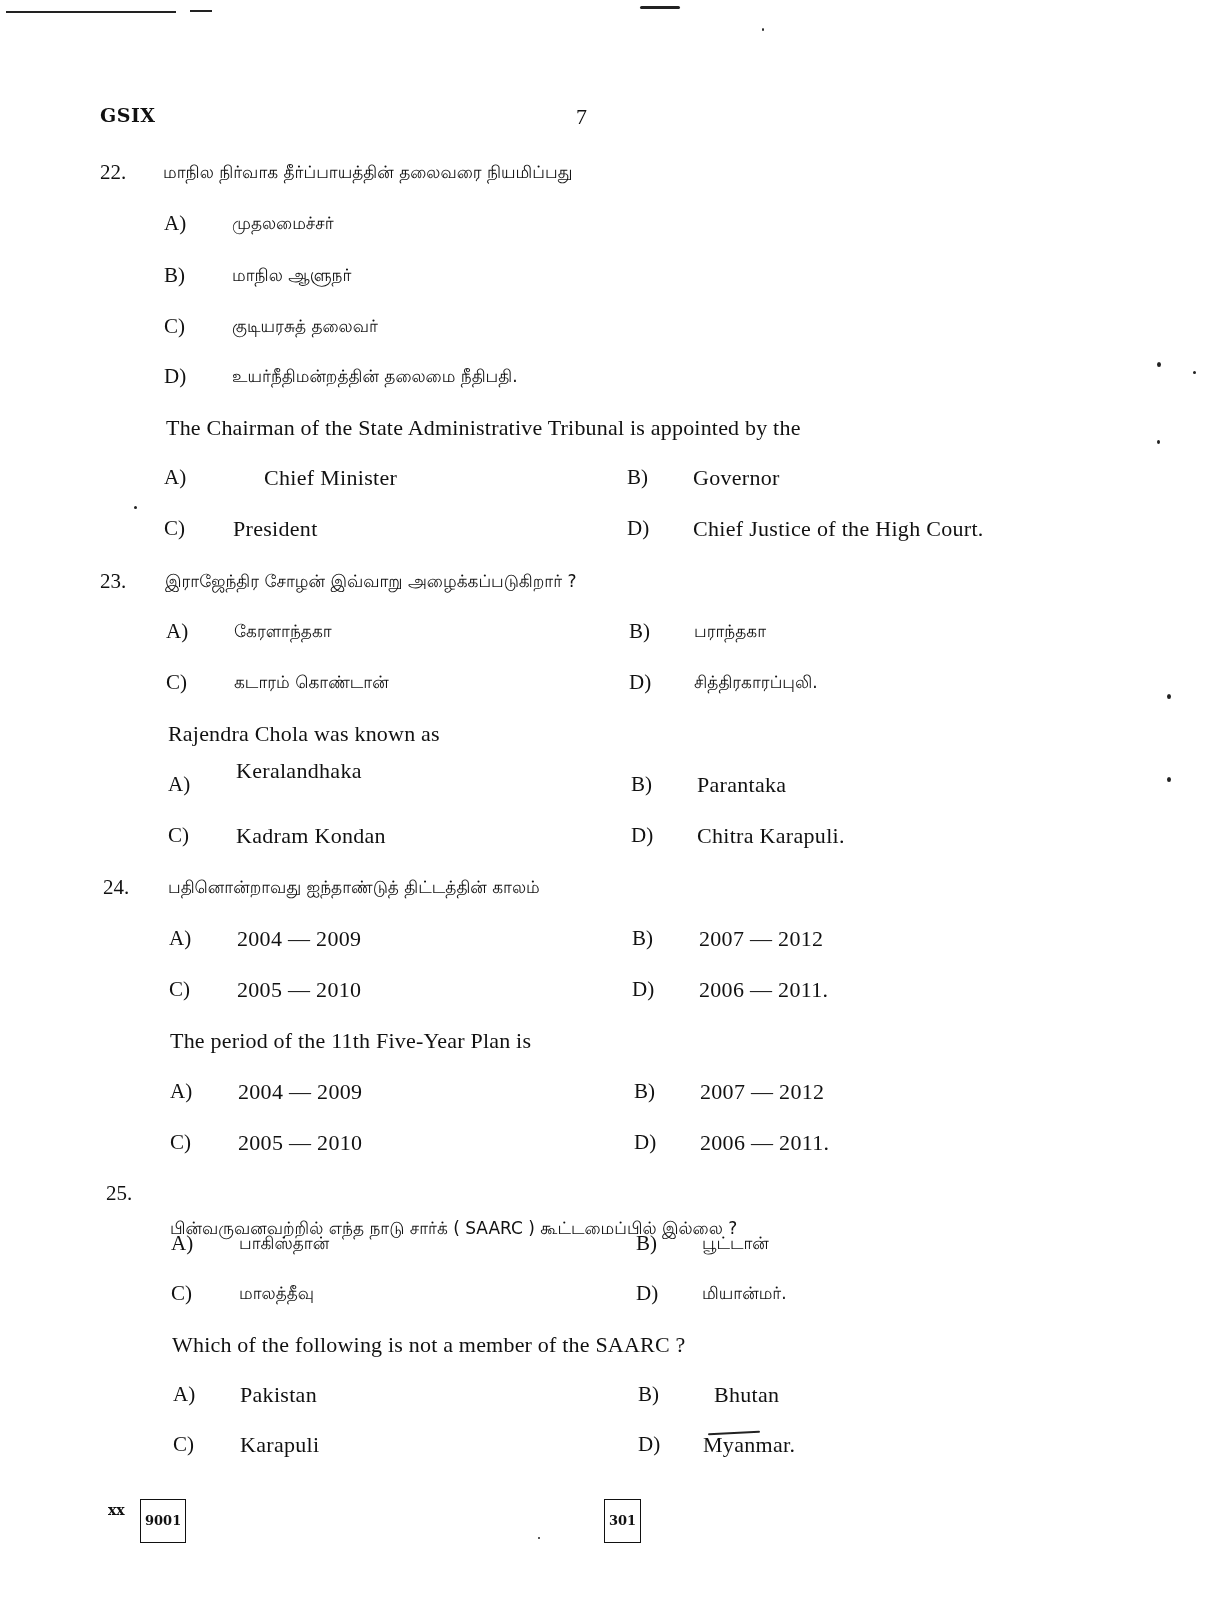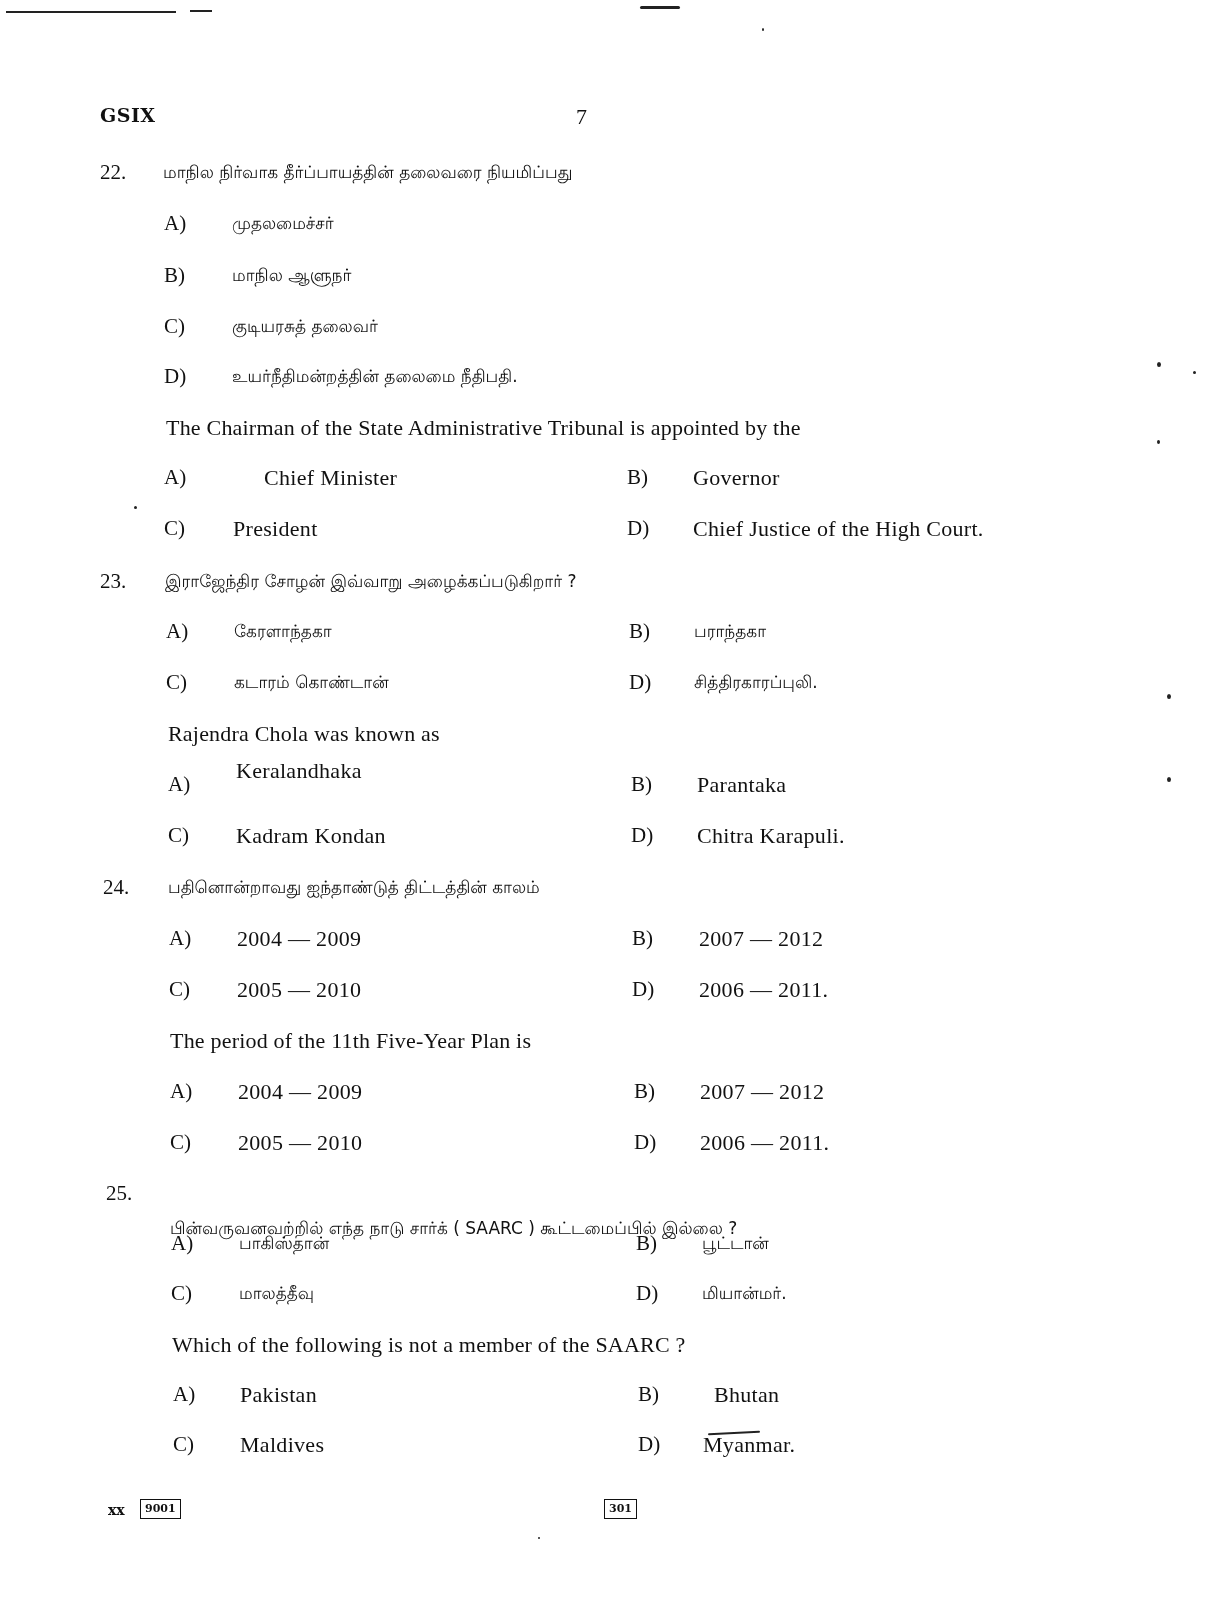--- a/index.html
+++ b/index.html
@@ -8,21 +8,21 @@
   .tamil { font-family: "DejaVu Sans", "Liberation Sans", sans-serif; }
   .line { position: absolute; white-space: nowrap; line-height: 1; }
   .hdr-code { left: 100px; top: 106px; font-family: "DejaVu Serif", serif; font-weight: bold; font-size: 19px; letter-spacing: 0.5px; }
   .hdr-page { left: 576px; top: 106px; font-family: "Liberation Serif", serif; font-size: 22px; }
   .qnum { font-family: "Liberation Serif", serif; font-size: 21px; }
   .qtext-ta { font-size: 17px; }
   .qtext-en { font-family: "Liberation Serif", serif; font-size: 22px; letter-spacing: 0.2px; }
   .opt-label { font-family: "Liberation Serif", serif; font-size: 21px; }
   .opt-ta { font-size: 17px; }
   .opt-en { font-family: "Liberation Serif", serif; font-size: 22px; letter-spacing: 0.3px; }
-  .footer-box { position: absolute; border: 1.5px solid #111; font-family: "DejaVu Serif", serif; font-weight: bold; font-size: 11px; padding: 0 4px; line-height: 18px; }
+  .footer-box { position: absolute; border: 1.5px solid #111; font-family: "DejaVu Serif", serif; font-weight: bold; font-size: 13px; padding: 12px 4px; line-height: 18px; }
   .footer-xx { position: absolute; font-family: "DejaVu Serif", serif; font-weight: bold; font-size: 14px; }
   .rule { position: absolute; background: #222; }
   .speck { position: absolute; background: #222; border-radius: 50%; }
 </style>
 </head>
 <body>
 
 <div class="page">
 
   <div class="rule" style="left:6px; top:11px; width:170px; height:1.5px;"></div>
@@ -113,21 +113,21 @@
   <div class="line opt-label" style="left:636px; top:1283px;">D)</div>
   <div class="line tamil opt-ta" style="left:702px; top:1285px;">மியான்மர்.</div>
 
   <div class="line qtext-en" style="left:172px; top:1334px;">Which of the following is not a member of the SAARC ?</div>
 
   <div class="line opt-label" style="left:173px; top:1384px;">A)</div>
   <div class="line opt-en" style="left:240px; top:1384px;">Pakistan</div>
   <div class="line opt-label" style="left:638px; top:1384px;">B)</div>
   <div class="line opt-en" style="left:703px; top:1384px;margin-left:11px;">Bhutan</div>
   <div class="line opt-label" style="left:173px; top:1434px;">C)</div>
-  <div class="line opt-en" style="left:240px; top:1434px;">Maldives</div>
+  <div class="line opt-en" style="left:240px; top:1434px;">Karapuli</div>
   <div class="line opt-label" style="left:638px; top:1434px;">D)</div>
   <div class="line opt-en" style="left:703px; top:1434px;">Myanmar.</div>
 
   <div class="rule" style="left:708px; top:1432px; width:52px; height:1.5px; transform: rotate(-3deg); border-radius:2px;"></div>
 
   <div class="footer-xx" style="left:108px; top:1502px;">xx</div>
   <div class="footer-box" style="left:140px; top:1499px;">9001</div>
   <div class="footer-box" style="left:604px; top:1499px;">301</div>
 
   <div class="speck" style="left:1157px; top:362px; width:4px; height:5px;"></div>

